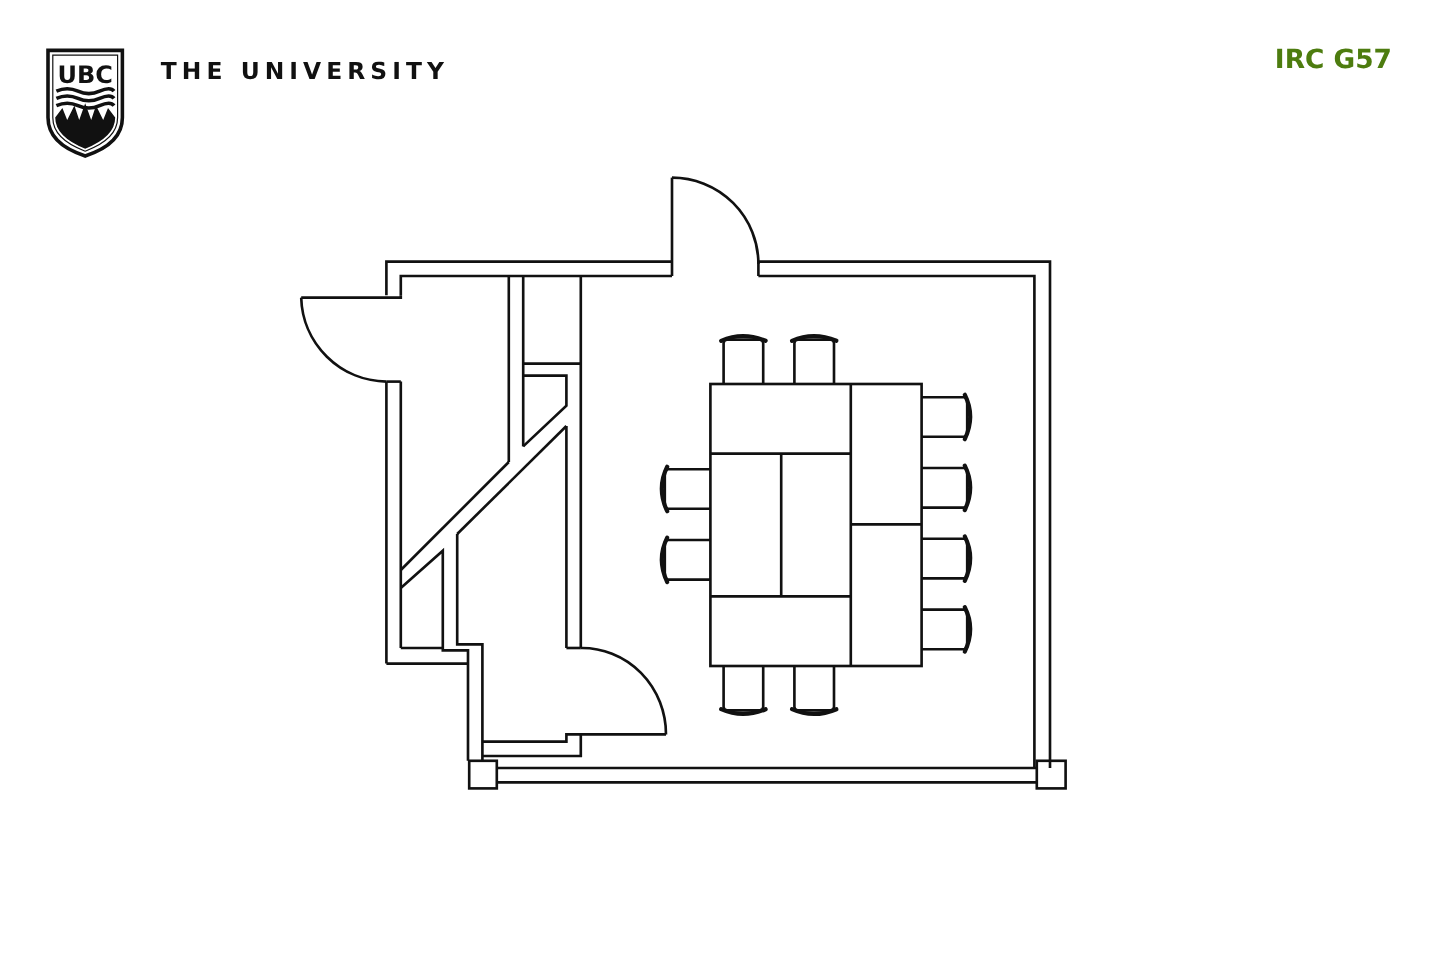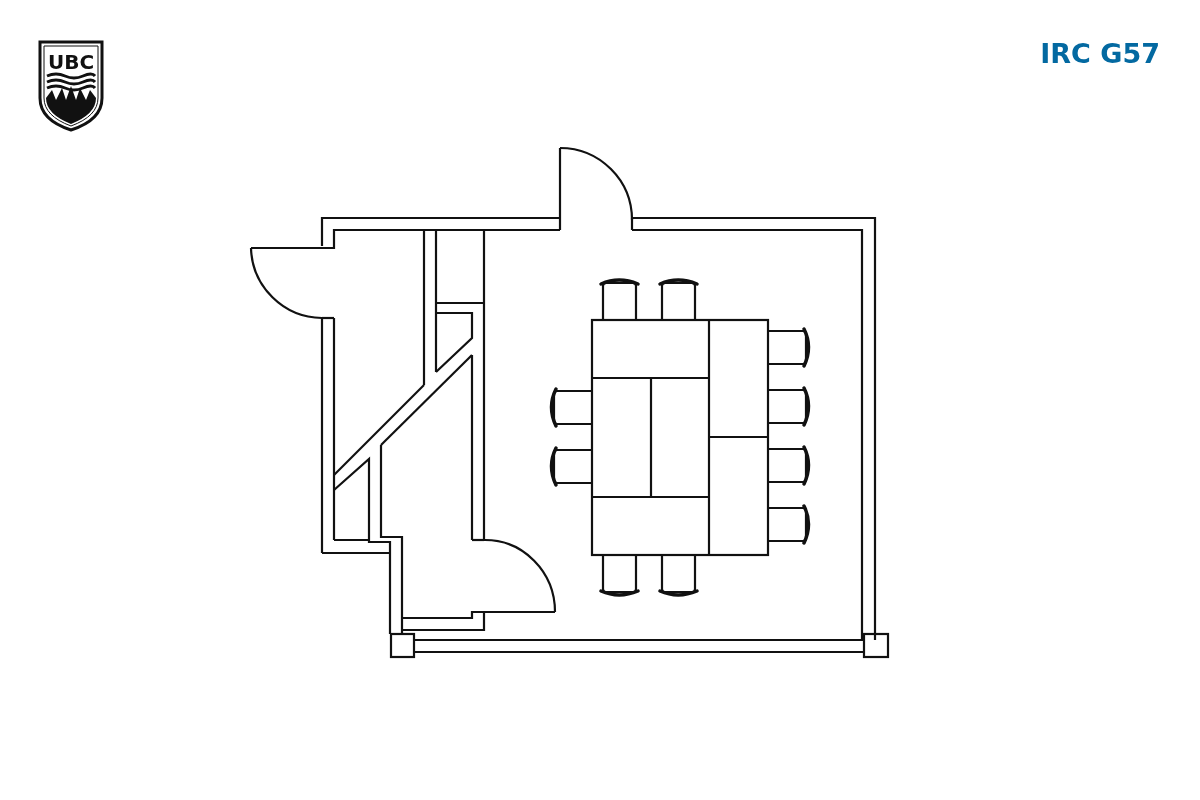--- a/index.html
+++ b/index.html
@@ -1,39 +1,40 @@
 <!DOCTYPE html>
 <html><head>
   <meta charset="utf-8">
   <style>
     html, body { margin: 0; padding: 0; background: #ffffff; }
     body { width: 1200px; height: 800px; position: relative; overflow: hidden; font-family: "DejaVu Sans", sans-serif; }
     .logo { position: absolute; left: 38px; top: 40px; width: 87px; height: 92px; }
     .wordmark { position: absolute; left: 134px; top: 45px; color: #111; font-family: "DejaVu Sans", sans-serif; font-weight: bold; font-size: 19.5px; letter-spacing: 4.2px; line-height: 29px; }
-    .room-title { position: absolute; right: 40px; top: 38px; font-family: "DejaVu Sans", sans-serif; font-weight: bold; font-size: 27px; color: #0369a1; letter-spacing: 0px; }
+    .room-title { position: absolute; right: 40px; top: 38px; font-family: "DejaVu Sans", sans-serif; font-weight: bold; font-size: 22px; color: #4d7c0f; letter-spacing: 0px; }
     .plan { position: absolute; left: 0; top: 0; width: 1200px; height: 800px; }
     .plan line, .plan polyline, .plan path, .plan rect, .plan polygon { stroke: #111; stroke-width: 2.2; fill: none; }
     .plan .chair-back { stroke-width: 3.5; stroke-linecap: round; }
   </style>
 </head>
 <body>
 
 <div class="logo">
   <svg width="66" height="92" viewBox="0 0 66 92">
     <path d="M2 2 H64 V58 Q64 80 33 90 Q2 80 2 58 Z" fill="#fff" stroke="#111" stroke-width="3"></path>
     <path d="M6 6 H60 V58 Q60 76 33 86 Q6 76 6 58 Z" fill="#fff" stroke="#111" stroke-width="1"></path>
     <text x="33" y="29" text-anchor="middle" font-family="DejaVu Sans, sans-serif" font-weight="bold" font-size="20" fill="#111">UBC</text>
     <path d="M9 36 Q18 32 27 36 T45 36 T57 36" stroke="#111" stroke-width="3" fill="none"></path>
     <path d="M9 42 Q18 38 27 42 T45 42 T57 42" stroke="#111" stroke-width="3" fill="none"></path>
     <path d="M9 48 Q18 44 27 48 T45 48 T57 48" stroke="#111" stroke-width="3" fill="none"></path>
     <path d="M8 58 L14 50 L18 60 L24 48 L28 60 L33 46 L38 60 L42 48 L48 60 L52 50 L58 58 Q58 74 33 84 Q8 74 8 58 Z" fill="#111"></path>
   </svg>
 </div>
 
 <div class="wordmark">
+  <div>THE UNIVERSITY</div>
 </div>
 
 <div class="room-title">IRC G57</div>
 
 <svg class="plan" viewBox="0 0 1200 800">
   <g>
 
     <polyline points="322,246 322,218 560,218"></polyline>
     <polyline points="334,246 334,230 560,230"></polyline>
 

